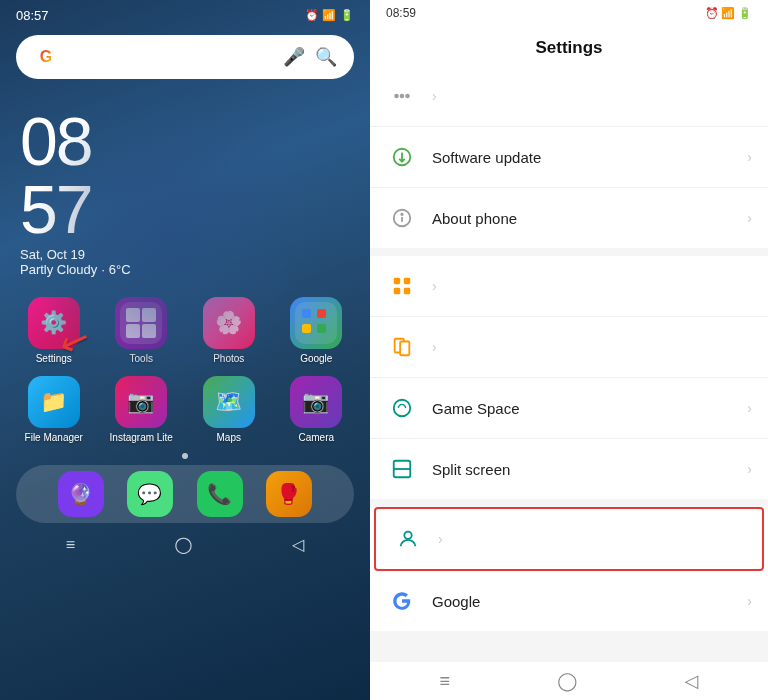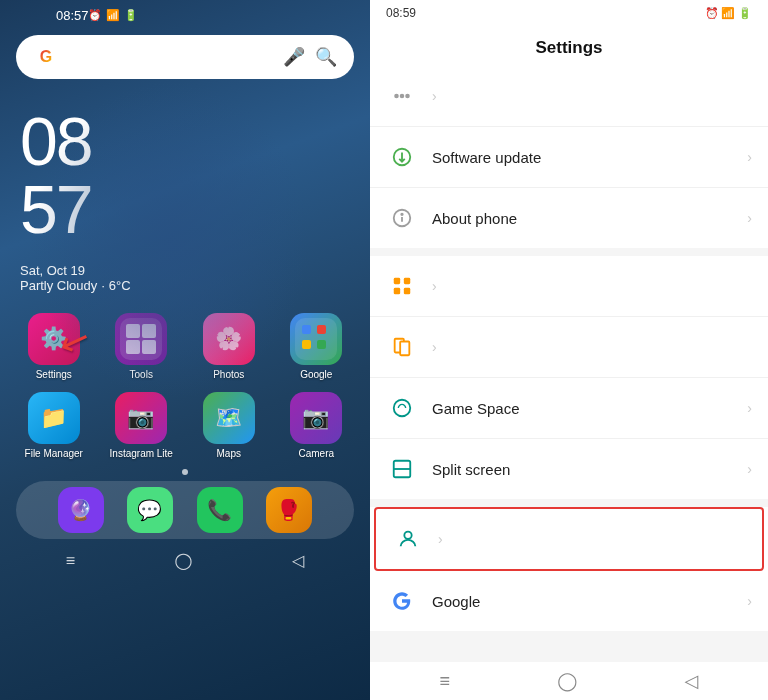--- a/index.html
+++ b/index.html
@@ -20,26 +20,26 @@
       width: 280px;
       height: 320px;
       background: radial-gradient(ellipse, rgba(40,80,130,0.8) 0%, transparent 70%);
       top: 80px;
       left: 30px;
       border-radius: 50%;
     }
 
     .status-bar-left {
       display: flex;
+      justify-content: space-between;
       align-items: center;
       padding: 8px 16px 4px;
       color: white;
       font-size: 13px;
       font-weight: 500;
-      margin-left: 40px;
     }
 
     .status-icons-left {
       display: flex;
       gap: 4px;
       align-items: center;
       font-size: 11px;
     }
 
     .search-bar {
@@ -86,21 +86,21 @@
 
     .clock-time {
       font-size: 68px;
       font-weight: 300;
       line-height: 1;
       letter-spacing: -2px;
     }
 
     .clock-date {
       font-size: 13px;
-      margin-top: 20px;
+      margin-top: 4px;
       opacity: 0.9;
     }
 
     .app-grid {
       padding: 12px 16px;
       display: grid;
       grid-template-columns: repeat(4, 1fr);
       gap: 12px;
     }
 

